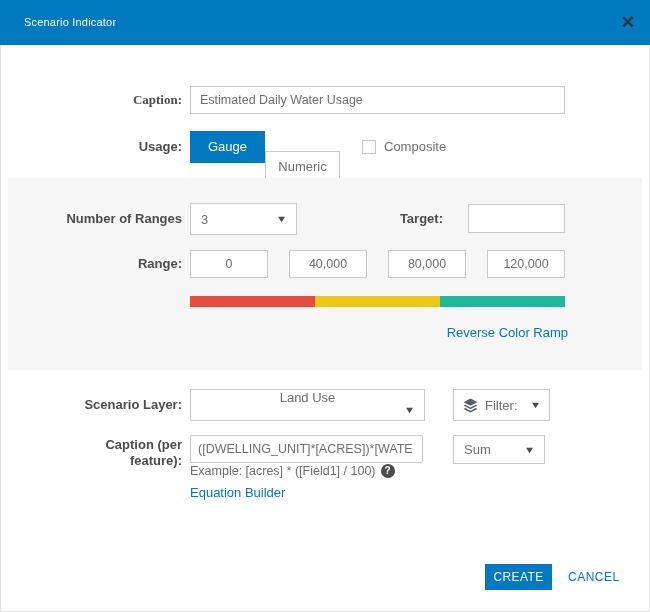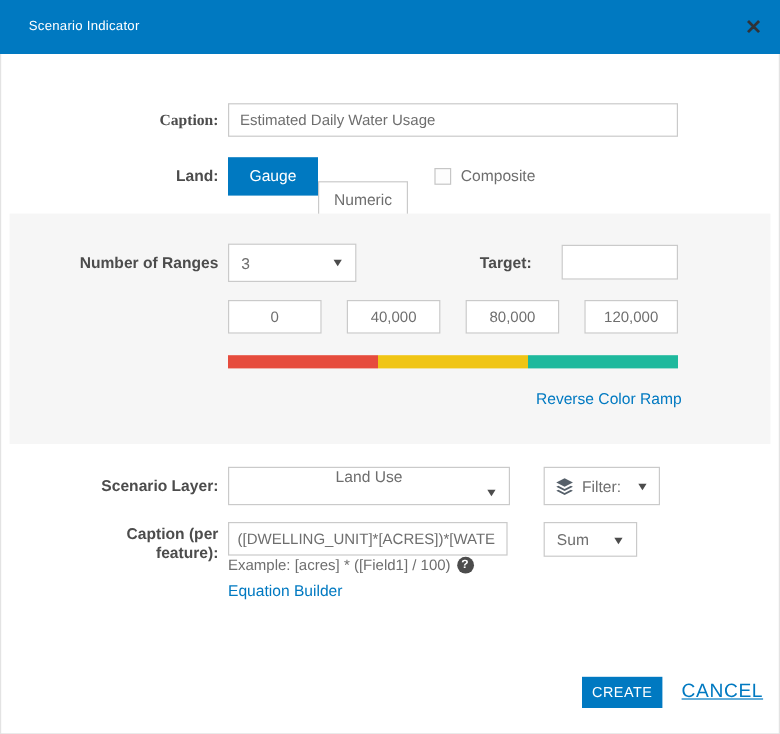--- a/index.html
+++ b/index.html
@@ -45,60 +45,61 @@
   .panel .lbl,.panel .tin,.panel .sel,.panel .link{position:absolute;}
 
   
   .lbl-layer{left:0;top:389px;width:182px;line-height:32px;}
   .sel-layer{left:190px;top:389px;width:235px;height:32px;flex-direction:column;}
   .sel-filter{left:453px;top:389px;width:97px;height:32px;padding:0 9px;}
   .sel-filter .flabel{margin-left:7px;}
   .layers-icon{display:inline-block;width:15px;height:15px;}
   .lbl-equation{left:0;top:437px;width:182px;line-height:16px;}
   .in-equation{left:190px;top:435px;width:233px;height:28px;padding:0 7px;}
-  .sel-sum{left:453px;top:435px;width:78px;height:29px;justify-content:center;}
+  .sel-sum{left:453px;top:435px;width:92px;height:29px;justify-content:center;}
   .example{position:absolute;left:190px;top:464px;font-size:12.5px;color:#6e6e6e;display:flex;align-items:center;}
   .help-icon{display:inline-block;width:14px;height:14px;border-radius:50%;background:#4c4c4c;color:#fff;
              font-size:10px;font-weight:700;text-align:center;line-height:14px;margin-left:5px;cursor:pointer;}
   .lnk-builder{left:190px;top:485px;}
 
   
   .btn-create{position:absolute;left:485px;top:564px;width:67px;height:26px;background:#0079c1;color:#fff;
               font-size:12px;letter-spacing:.4px;text-align:center;line-height:26px;cursor:pointer;}
-  .lnk-cancel{position:absolute;left:568px;top:564px;line-height:26px;color:#0079c1;font-size:16px;letter-spacing:.5px;cursor:pointer;text-decoration:underline;}
+  .lnk-cancel{position:absolute;left:568px;top:564px;line-height:26px;color:#0079c1;font-size:12px;letter-spacing:.5px;cursor:pointer;}
 </style>
 </head>
 <body>
 
 <div class="dialog">
 
   <div class="hdr">
     <span class="hdr-title">Scenario Indicator</span>
     <span class="hdr-close">✕</span>
   </div>
 
   <span class="lbl lbl-caption">Caption:</span>
   <input class="tin in-caption" type="text" value="Estimated Daily Water Usage" style="">
 
-  <span class="lbl lbl-type">Land:</span>
+  <span class="lbl lbl-type">Usage:</span>
   <div class="btn-gauge">Gauge</div>
   <div class="btn-numeric">Numeric</div>
   <span class="chk"></span>
   <span class="chk-lbl">Composite</span>
 
   <div class="panel">
     <span class="lbl lbl-nranges">Number of Ranges</span>
     <div class="sel sel-nranges">
       <span>3</span>
       <span class="caret">▼</span>
     </div>
 
     <span class="lbl lbl-target">Target:</span>
     <input class="tin in-target" type="text" value="" style="">
 
+    <span class="lbl lbl-range">Range:</span>
     <input class="tin in-range" style="left: 182px;" type="text" value="0">
     <input class="tin in-range" style="left: 281px; text-align: center;" type="text" value="40,000">
     <input class="tin in-range" style="left: 380px;" type="text" value="80,000">
     <input class="tin in-range" style="left: 479px;" type="text" value="120,000">
 
     <div class="ramp">
       <span style="background: rgb(230, 76, 61);"></span>
       <span style="background: rgb(240, 197, 21);"></span>
       <span style="background: rgb(30, 185, 157);"></span>
     </div>

